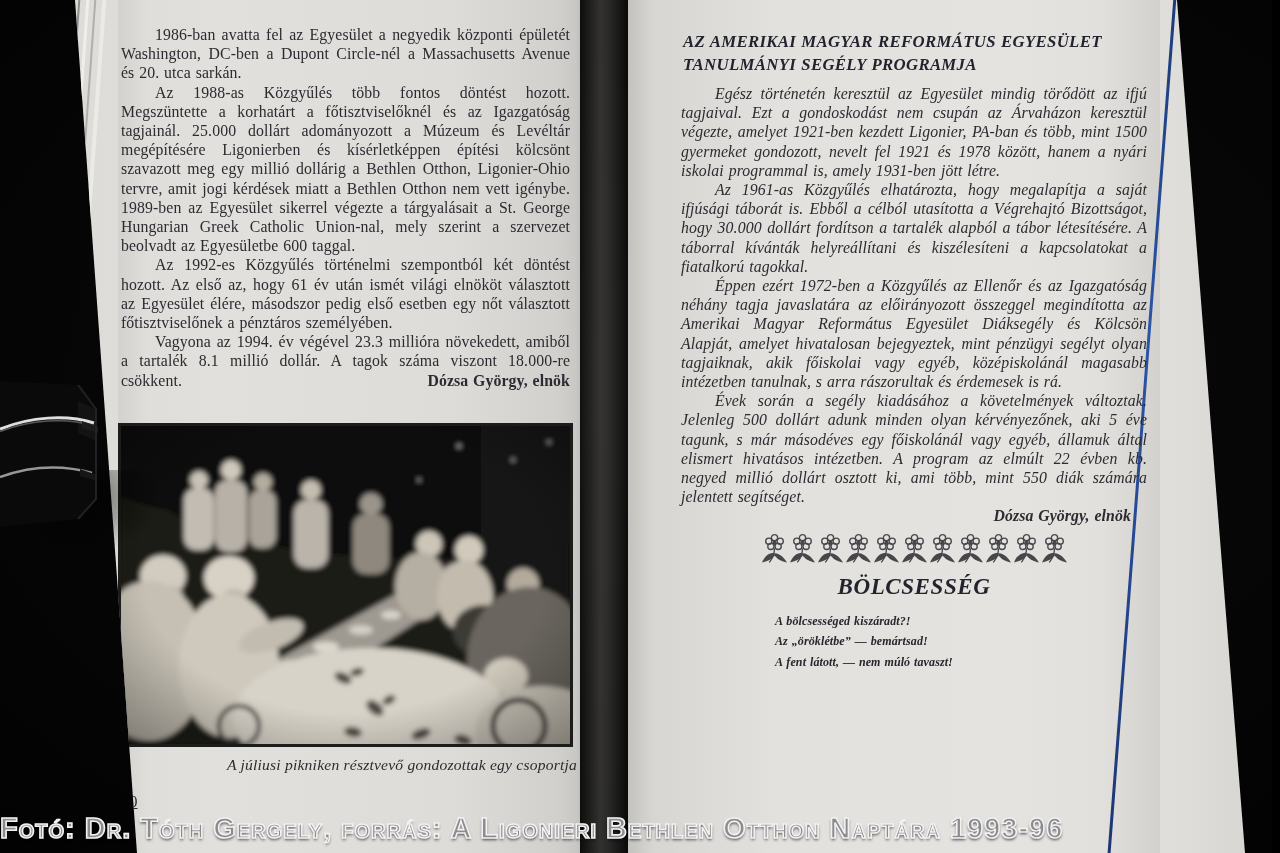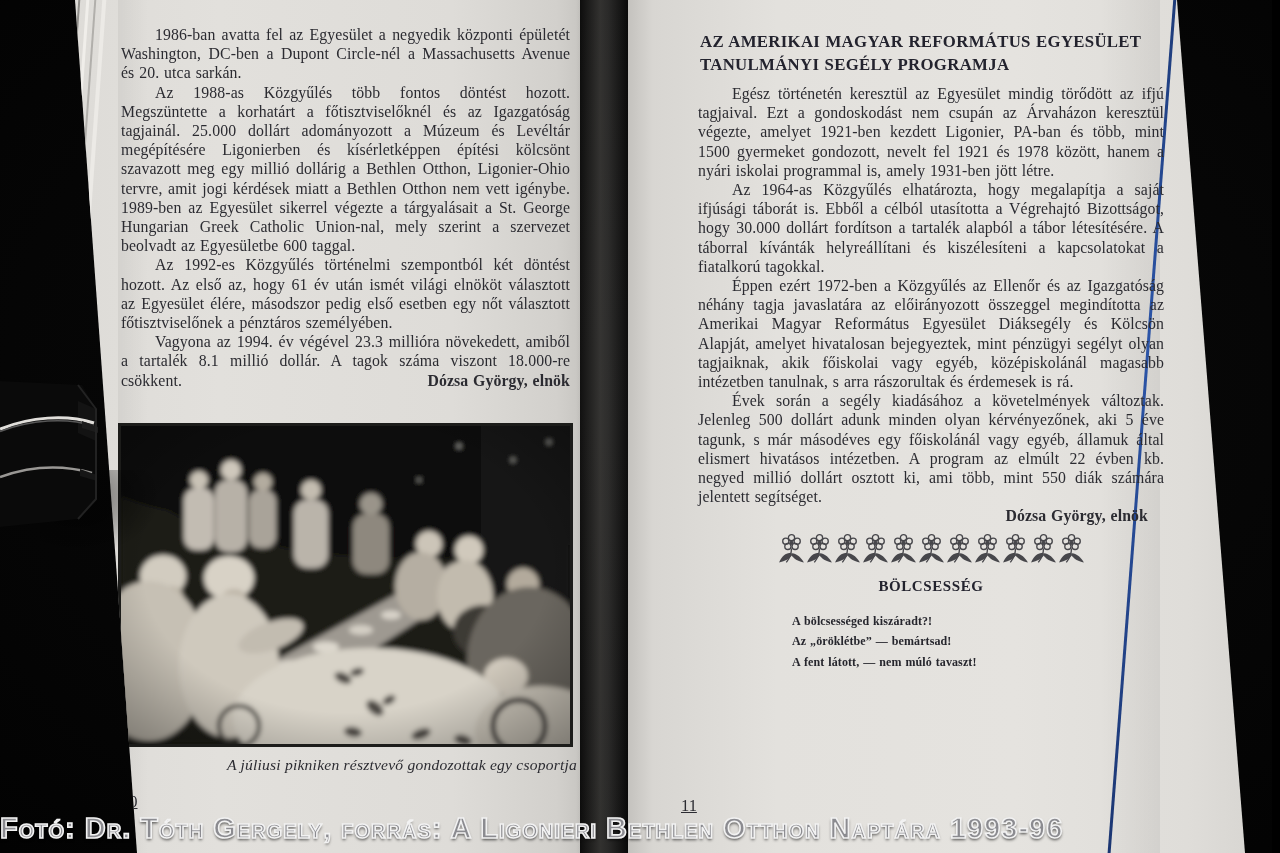--- a/index.html
+++ b/index.html
@@ -23,29 +23,29 @@
   .blue-edge{position:absolute;left:1174px;top:-10px;height:880px;width:3px;transform-origin:top left;
         transform:rotate(4.4deg);background:linear-gradient(180deg,#1d3a77,#2c55a8 40%,#1b3570);}
   
   #clip{position:absolute;left:0;top:381px;width:100px;height:150px;z-index:5;}
   #clip-shadow{position:absolute;left:40px;top:470px;width:120px;height:85px;z-index:4;
         background:radial-gradient(ellipse at 30% 30%,rgba(0,0,0,.55) 0%,rgba(0,0,0,.25) 45%,rgba(0,0,0,0) 72%);}
   
   .col{position:absolute;color:#2b2b31;font-size:15.8px;line-height:19.2px;
        letter-spacing:.1px;word-spacing:.8px;}
   #lp-col{left:121px;top:25px;width:449px;}
-  #rp-col{left:698px;top:30px;width:466px;}
+  #rp-col{left:681px;top:30px;width:466px;font-style:italic;}
   .para{margin:0;text-indent:34px;text-align:justify;}
   .rp-title{font-weight:bold;font-size:16.8px;line-height:23px;letter-spacing:.3px;color:#23232e;
             text-indent:0;margin:0 0 8px 2px;}
   .sig-inline{float:right;font-weight:bold;}
   .sig-block{display:block;text-align:right;font-weight:bold;padding-right:16px;margin:0;}
   #ornament-row{display:flex;justify-content:center;gap:1px;margin-top:7px;height:33px;}
   .flower{width:27px;height:31px;opacity:.85;}
-  .section-heading{text-align:center;font-weight:bold;font-size:15px;letter-spacing:.6px;
+  .section-heading{text-align:center;font-weight:bold;font-size:23px;letter-spacing:.6px;
             color:#23232e;margin-top:11px;}
   #poem{margin:15px 0 0 94px;font-weight:bold;font-size:12px;line-height:20.6px;color:#26262d;}
   .pagenum{position:absolute;text-align:left;font-size:16.5px;color:#2b2b31;text-decoration:underline;}
   #pagenum-left{left:121px;width:449px;top:792px;}
   #pagenum-right{left:681px;width:466px;top:796px;}
   
   #photo{position:absolute;left:118px;top:423px;width:449px;height:318px;border:3px solid #1c1c1a;
          background:#181816;}
   #photo svg{display:block;width:100%;height:100%;}
   #photo-caption{position:absolute;left:111px;width:466px;top:756px;text-align:right;
@@ -164,21 +164,21 @@
     </div>
     <div id="photo-caption">A júliusi pikniken résztvevő gondozottak egy csoportja</div>
     <div class="pagenum" id="pagenum-left">10</div>
 
     <div class="col" id="rp-col">
       <div class="rp-title">
         <div>AZ AMERIKAI MAGYAR REFORMÁTUS EGYESÜLET</div>
         <div>TANULMÁNYI SEGÉLY PROGRAMJA</div>
       </div>
       <p class="para">Egész történetén keresztül az Egyesület mindig törődött az ifjú tagjaival. Ezt a gondoskodást nem csupán az Árvaházon keresztül végezte, amelyet 1921-ben kezdett Ligonier, PA-ban és több, mint 1500 gyermeket gondozott, nevelt fel 1921 és 1978 között, hanem a nyári iskolai programmal is, amely 1931-ben jött létre.</p>
-      <p class="para">Az 1964-as Közgyűlés elhatározta, hogy megalapítja a saját ifjúsági táborát is. Ebből a célból utasította a Végrehajtó Bizottságot, hogy 30.000 dollárt fordítson a tartalék alapból a tábor létesítésére. A táborral kívánták helyreállítani és kiszélesíteni a kapcsolatokat a fiatalkorú tagokkal.</p>
+      <p class="para">Az 1961-as Közgyűlés elhatározta, hogy megalapítja a saját ifjúsági táborát is. Ebből a célból utasította a Végrehajtó Bizottságot, hogy 30.000 dollárt fordítson a tartalék alapból a tábor létesítésére. A táborral kívánták helyreállítani és kiszélesíteni a kapcsolatokat a fiatalkorú tagokkal.</p>
       <p class="para">Éppen ezért 1972-ben a Közgyűlés az Ellenőr és az Igazgatóság néhány tagja javaslatára az előirányozott összeggel megindította az Amerikai Magyar Református Egyesület Diáksegély és Kölcsön Alapját, amelyet hivatalosan bejegyeztek, mint pénzügyi segélyt olyan tagjaiknak, akik főiskolai vagy egyéb, középiskolánál magasabb intézetben tanulnak, s arra rászorultak és érdemesek is rá.</p>
       <p class="para">Évek során a segély kiadásához a követelmények változtak. Jelenleg 500 dollárt adunk minden olyan kérvényezőnek, aki 5 éve tagunk, s már másodéves egy főiskolánál vagy egyéb, államuk által elismert hivatásos intézetben. A program az elmúlt 22 évben kb. negyed millió dollárt osztott ki, ami több, mint 550 diák számára jelentett segítséget.</p>
       <p class="sig-block">Dózsa György, elnök</p>
 
       <div id="ornament-row">
 
           <svg class="flower" viewBox="0 0 26 30" aria-hidden="true">
             <g stroke="#2c2c32" stroke-width="1.3" fill="none">
               <circle cx="13" cy="4.5" r="3"></circle>
               <circle cx="7.5" cy="8" r="3"></circle>
@@ -335,21 +335,20 @@
 
       <div class="section-heading">BÖLCSESSÉG</div>
 
       <div id="poem">
 
       <div class="poem-line">A bölcsességed kiszáradt?!</div>
           <div class="poem-line">Az „öröklétbe” — bemártsad!</div>
           <div class="poem-line">A fent látott, — nem múló tavaszt!</div>
         </div>
     </div>
-    <div class="pagenum" id="pagenum-right">11</div>
   </div>
 
   <div id="clip-shadow"></div>
   <div id="clip">
     <svg viewBox="0 0 100 150" width="100" height="150" aria-hidden="true">
       <polygon points="0,0 82,4 96,28 96,118 78,138 0,146" fill="#0a0a0a"></polygon>
       <polygon points="78,20 96,28 96,60 78,52" fill="#131313"></polygon>
       <path d="M0,48 C30,36 66,33 94,42" stroke="#eceae6" stroke-width="3" fill="none" opacity="0.95"></path>
       <path d="M0,50.5 C30,39 66,36 94,45" stroke="#6a6a6a" stroke-width="1.5" fill="none" opacity="0.8"></path>
       <path d="M0,96 C28,86 60,83 92,92" stroke="#c9c7c3" stroke-width="2.4" fill="none" opacity="0.75"></path>

